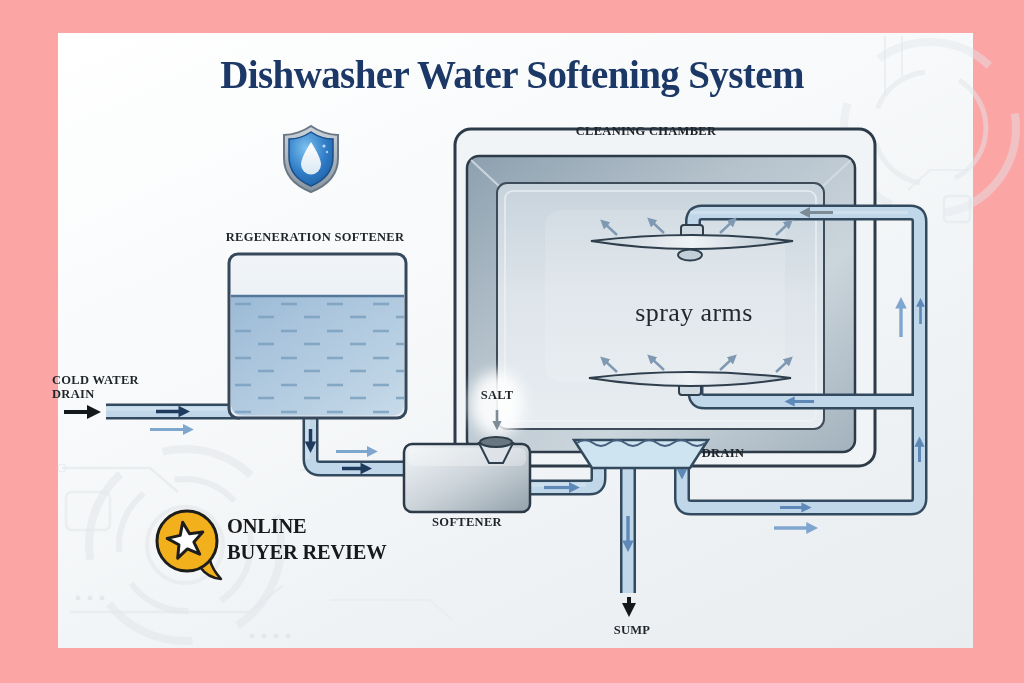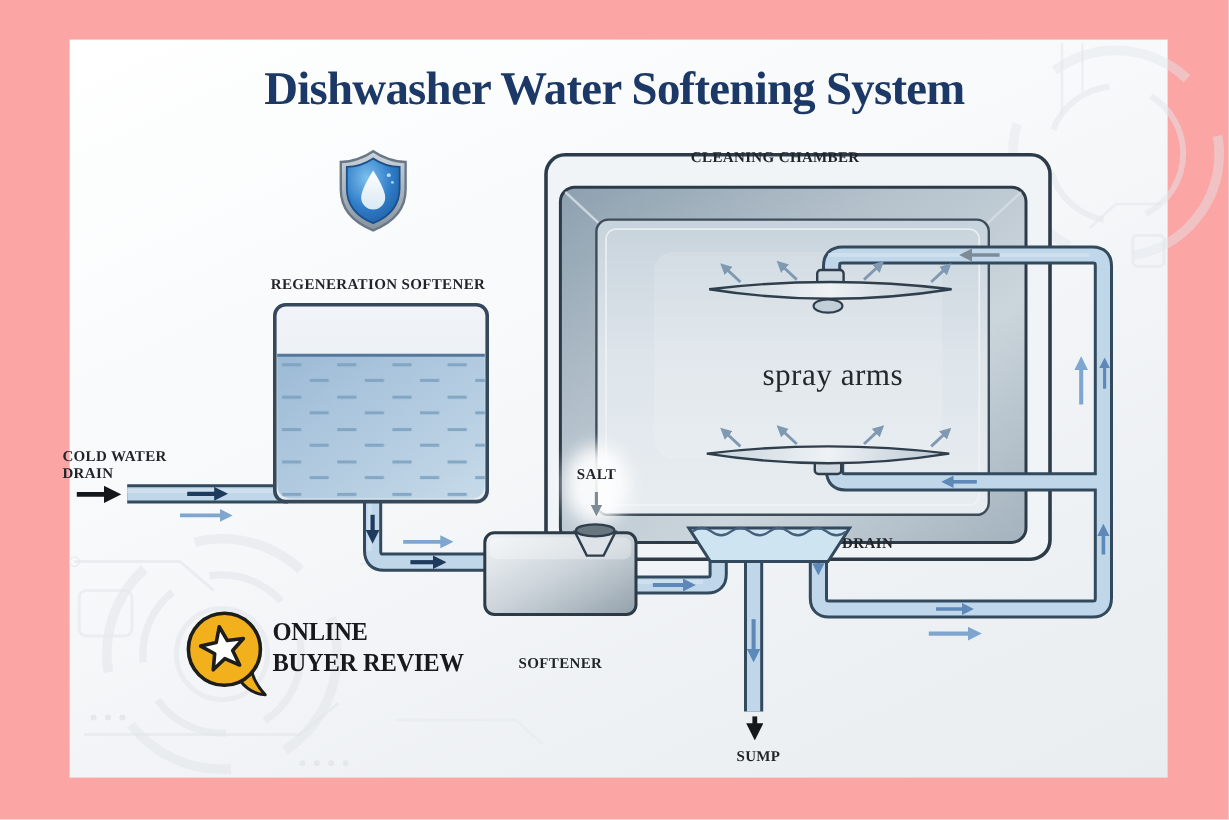--- a/index.html
+++ b/index.html
@@ -226,21 +226,21 @@
 
   <div class="lbl title" style="left:512px;top:52px;">Dishwasher Water Softening System</div>
   <div class="lbl" style="left:646px;top:124px;">CLEANING CHAMBER</div>
   <div class="lbl" style="left:315px;top:230px;">REGENERATION SOFTENER</div>
   <div class="lbl lbl-left two-line" style="left:52px;top:374px;">
     <div>COLD WATER</div>
     <div>DRAIN</div>
   </div>
   <div class="lbl spray" style="left:694px;top:266px;">spray arms</div>
   <div class="lbl salt" style="left:497px;top:388px;">SALT</div>
-  <div class="lbl" style="left:467px;top:515px;margin-top:31px;">SOFTENER</div>
+  <div class="lbl" style="left:467px;top:515px;">SOFTENER</div>
   <div class="lbl" style="left:723px;top:446px;">DRAIN</div>
   <div class="lbl" style="left:632px;top:623px;">SUMP</div>
 
   <div class="logo-text">
     <div>ONLINE</div>
     <div>BUYER REVIEW</div>
   </div>
 </div>
 
 </body></html>

